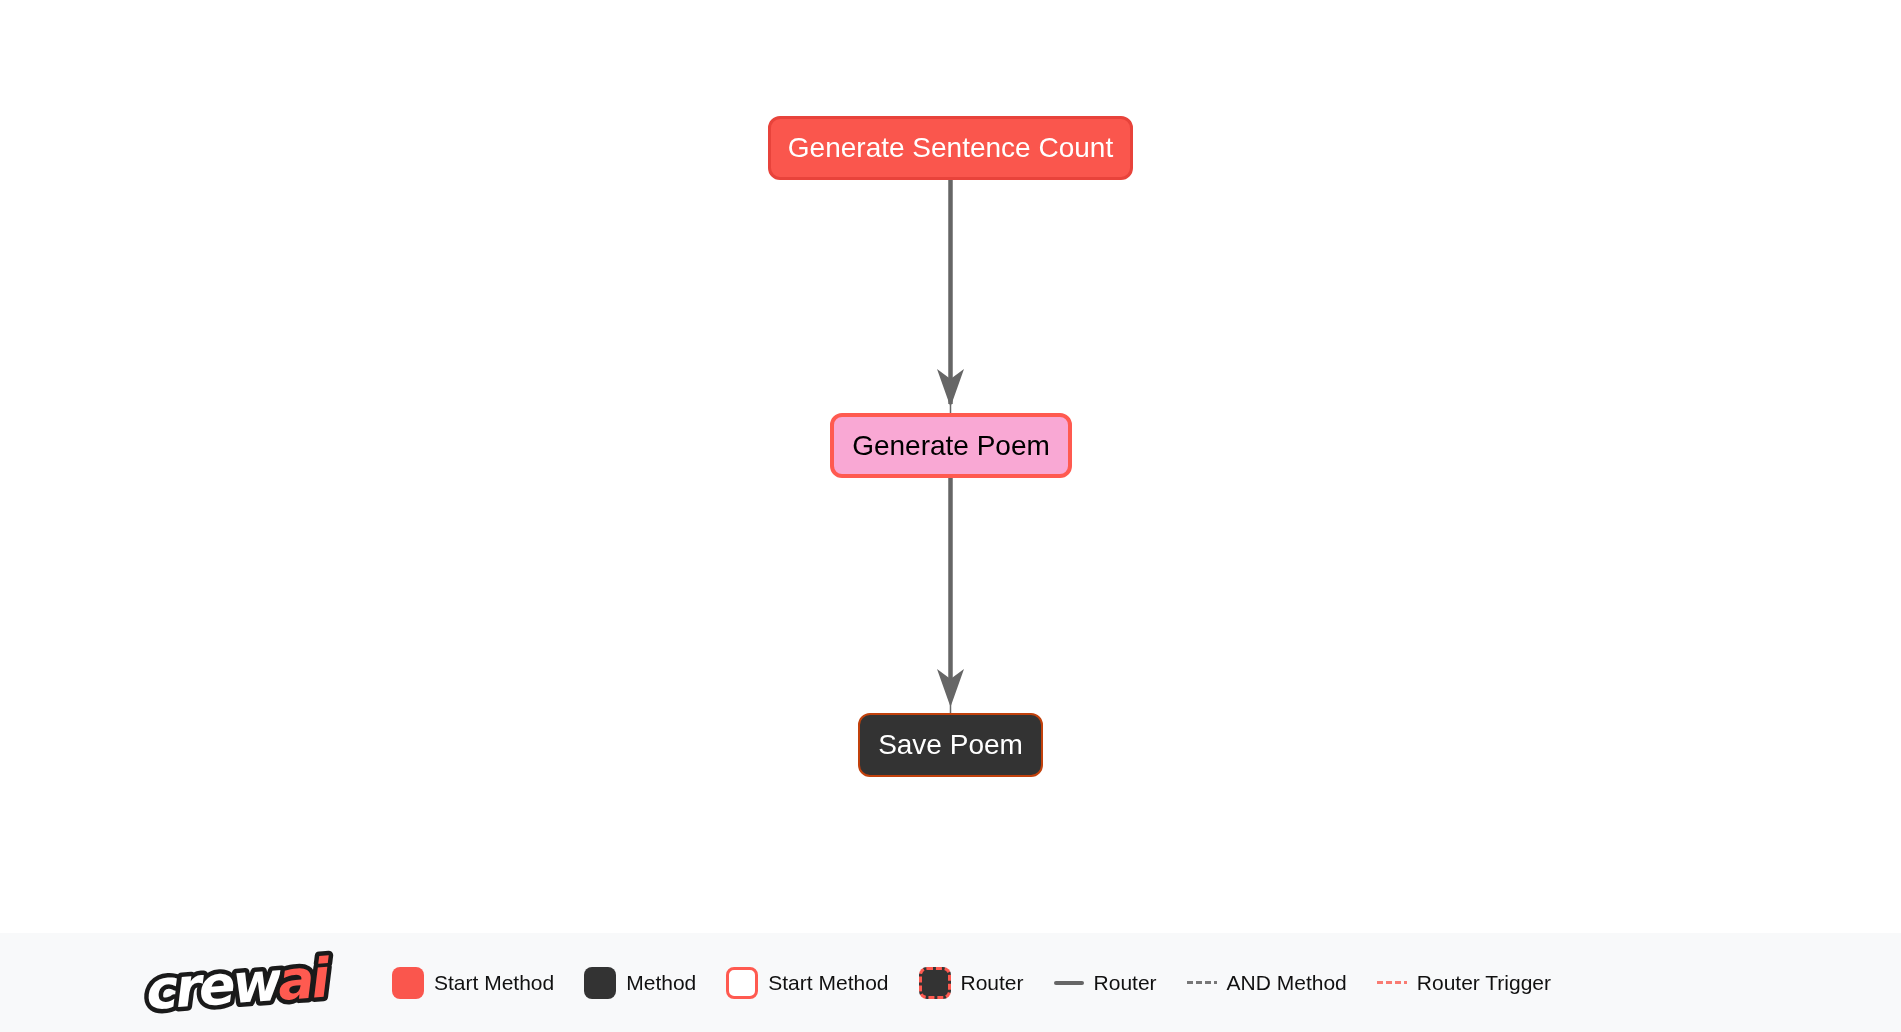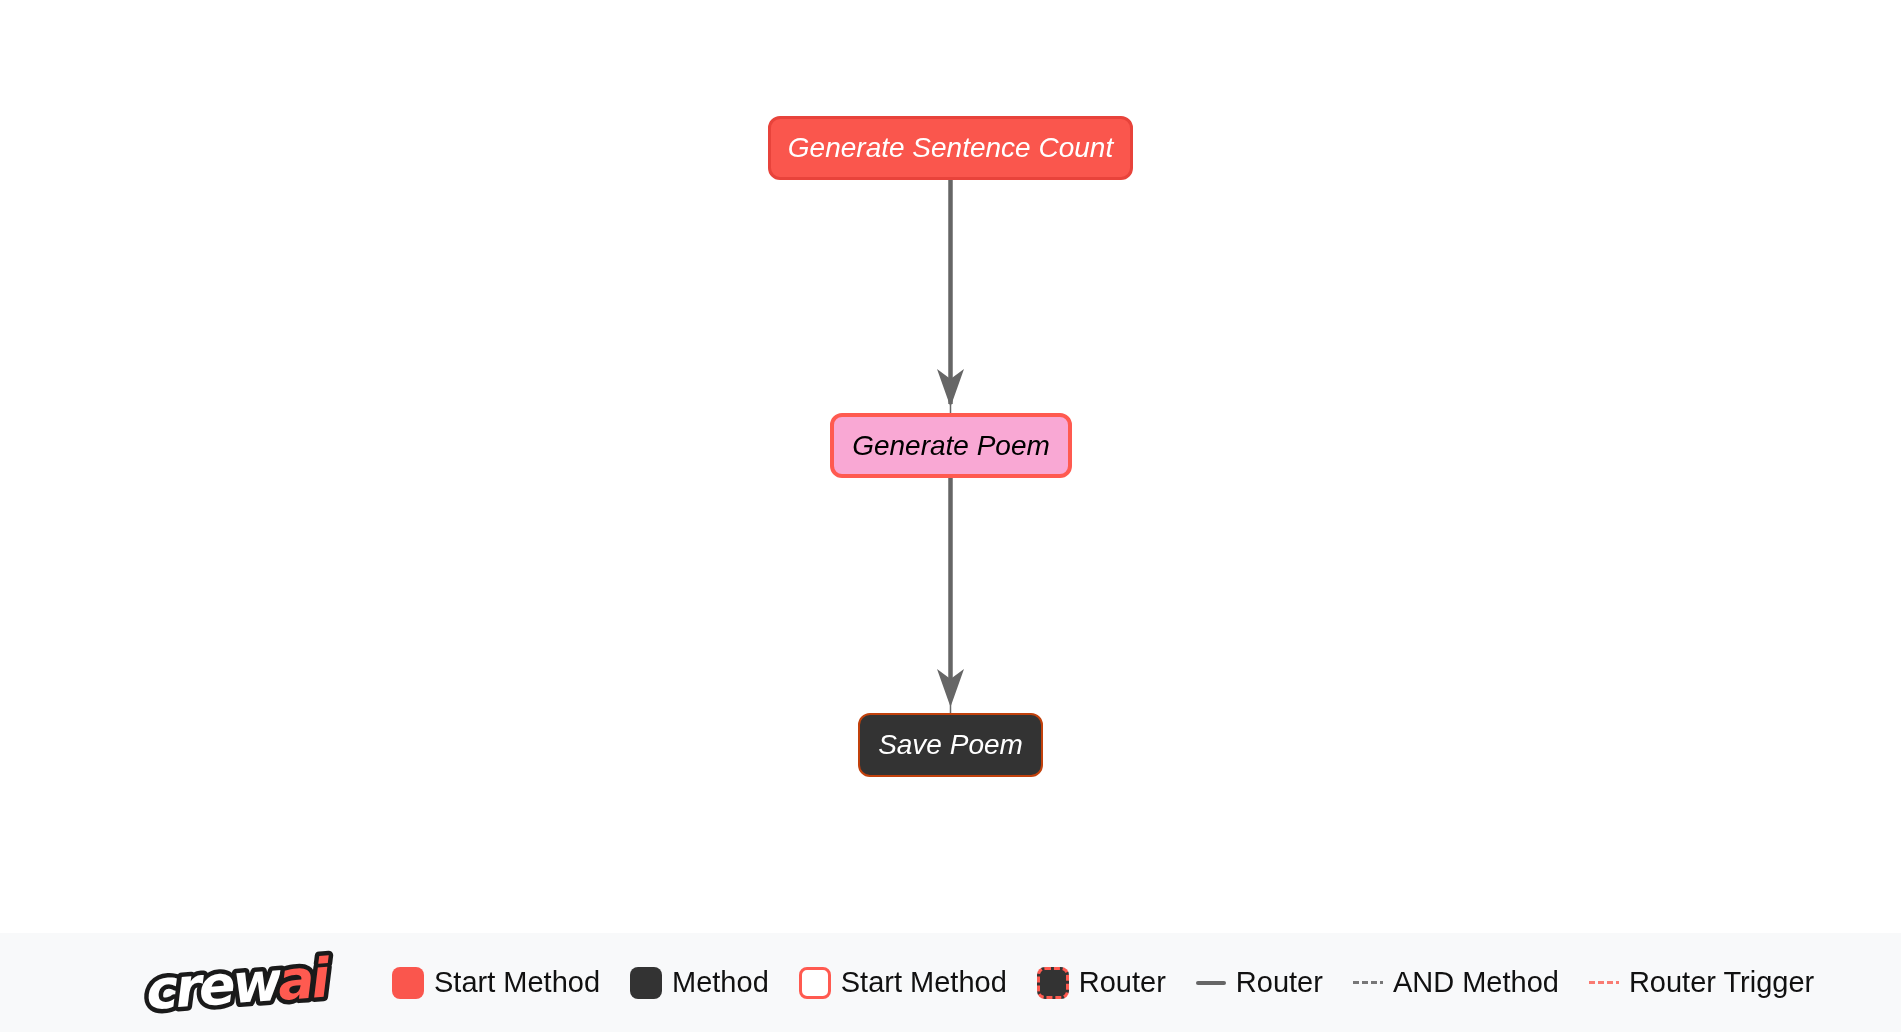--- a/index.html
+++ b/index.html
@@ -1,38 +1,38 @@
 <!DOCTYPE html>
 <html><head>
 <meta charset="utf-8">
 <style>
   * { margin:0; padding:0; box-sizing:border-box; }
   html,body { width:1901px; height:1032px; background:#ffffff; overflow:hidden;
               font-family:"Liberation Sans", sans-serif; }
 
   
-  .flow-canvas { position:absolute; left:0; top:0; width:1901px; height:933px; background:#ffffff;font-style:italic; }
+  .flow-canvas { position:absolute; left:0; top:0; width:1901px; height:933px; background:#ffffff; }
   .edges-svg   { position:absolute; left:0; top:0; width:1901px; height:933px; }
 
   .flow-node { position:absolute; display:flex; align-items:center; justify-content:center;
                border-radius:12px; font-size:28px; line-height:1; white-space:nowrap;
                cursor:pointer; }
   .node-start  { left:768px; top:116px; width:365px; height:64px;
                  background:#FA564D; border:3px solid #E8433B; color:#ffffff; }
   .node-crew   { left:830px; top:413px; width:242px; height:65px;
                  background:#f9a8d4; border:4px solid #FF5A50; color:#000000; }
   .node-method { left:858px; top:713px; width:185px; height:64px;
                  background:#333333; border:2px solid #c2410c; color:#ffffff; }
 
   
   .legend-bar { position:absolute; left:0; top:933px; width:1901px; height:99px;
                 background:#F8F9FA; display:flex; align-items:center;
                 padding-left:140px; gap:30px; }
   .crewai-logo { flex:0 0 auto; margin-right:4px; }
-  .legend-item { display:flex; align-items:center; gap:10px; font-size:29px; color:#111111; }
+  .legend-item { display:flex; align-items:center; gap:10px; font-size:21px; color:#111111; }
   .swatch { width:32px; height:32px; border-radius:8px; flex:0 0 auto; }
   .sw-start  { background:#FA564D; }
   .sw-method { background:#333333; }
   .sw-crew   { background:#ffffff; border:3px solid #FF5A50; }
   .sw-router { background:#333333; border:3px dashed #FF5A50; }
   .line-swatch { width:30px; flex:0 0 auto; }
   .sw-trigger        { height:4px; background:#666666; border-radius:2px; }
   .sw-and-trigger    { height:3px;
        background:repeating-linear-gradient(90deg,#777777 0 6px,transparent 6px 9px); }
   .sw-router-trigger { height:3px;

